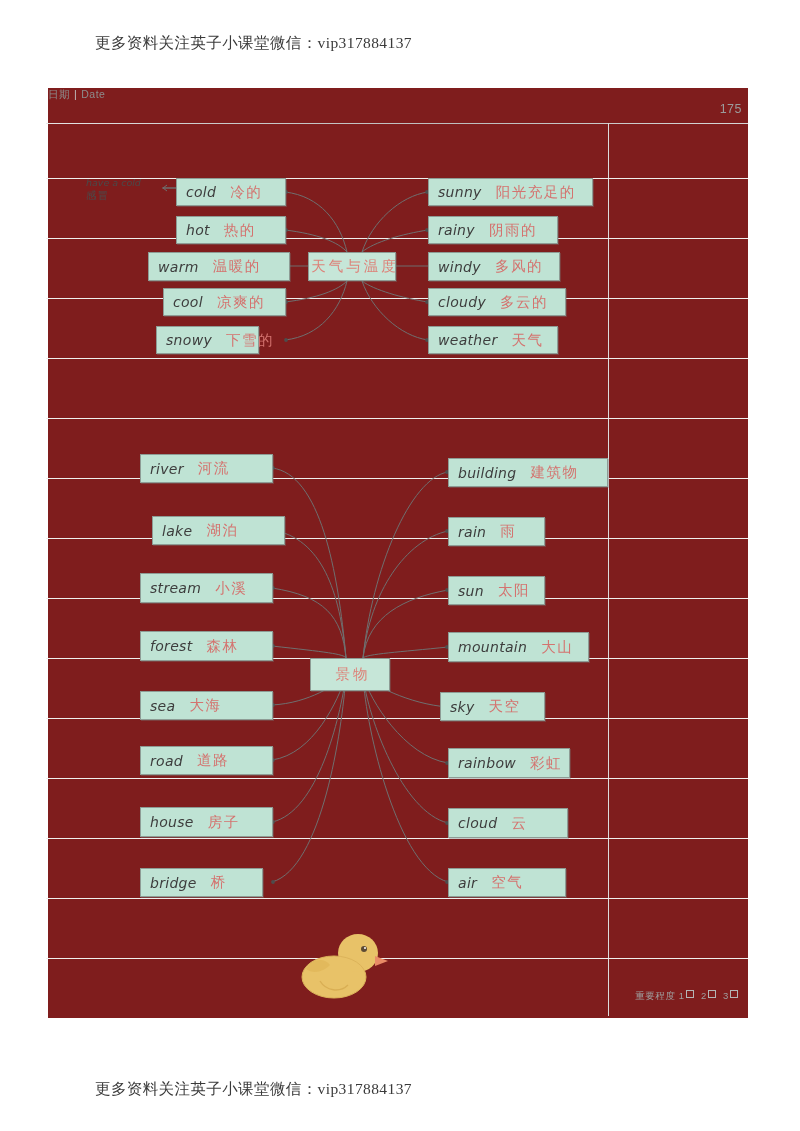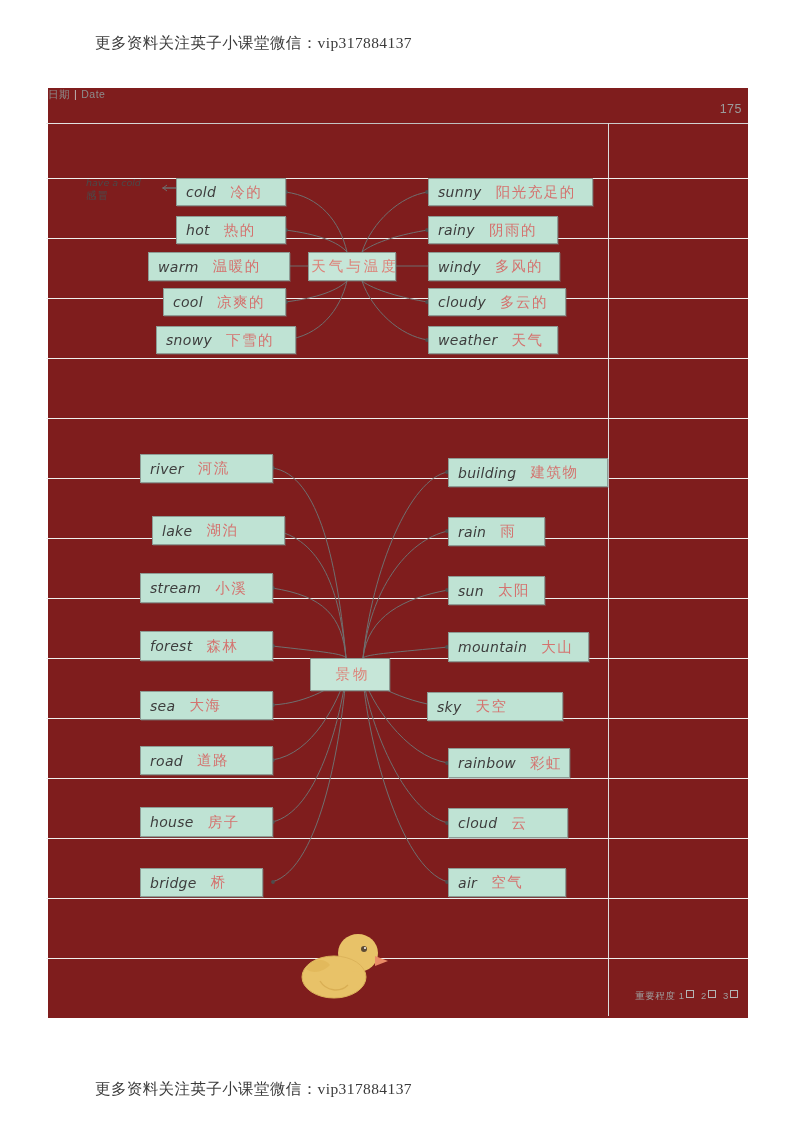--- a/index.html
+++ b/index.html
@@ -216,21 +216,21 @@
     <span class="zh">热的</span>
   </div>
   <div class="node" style="left:148px;top:252px;width:142px;height:29px">
     <span class="en">warm</span>
     <span class="zh">温暖的</span>
   </div>
   <div class="node" style="left:163px;top:288px;width:123px;height:28px">
     <span class="en">cool</span>
     <span class="zh">凉爽的</span>
   </div>
-  <div class="node" style="left:156px;top:326px;width:140px;height:28px">
+  <div class="node" style="left:156px;top:326px;width:103px;height:28px">
     <span class="en">snowy</span>
     <span class="zh">下雪的</span>
   </div>
 
   <div class="node center" style="left:308px;top:252px;width:88px;height:29px">
     <span class="zh">天气与温度</span>
   </div>
 
   <div class="node" style="left:428px;top:178px;width:165px;height:28px">
     <span class="en">sunny</span>
@@ -299,21 +299,21 @@
     <span class="zh">雨</span>
   </div>
   <div class="node" style="left:448px;top:576px;width:97px;height:29px">
     <span class="en">sun</span>
     <span class="zh">太阳</span>
   </div>
   <div class="node" style="left:448px;top:632px;width:141px;height:30px">
     <span class="en">mountain</span>
     <span class="zh">大山</span>
   </div>
-  <div class="node" style="left:427px;top:692px;width:136px;height:29px">
+  <div class="node" style="left:440px;top:692px;width:105px;height:29px">
     <span class="en">sky</span>
     <span class="zh">天空</span>
   </div>
   <div class="node" style="left:448px;top:748px;width:122px;height:30px">
     <span class="en">rainbow</span>
     <span class="zh">彩虹</span>
   </div>
   <div class="node" style="left:448px;top:808px;width:120px;height:30px">
     <span class="en">cloud</span>
     <span class="zh">云</span>

